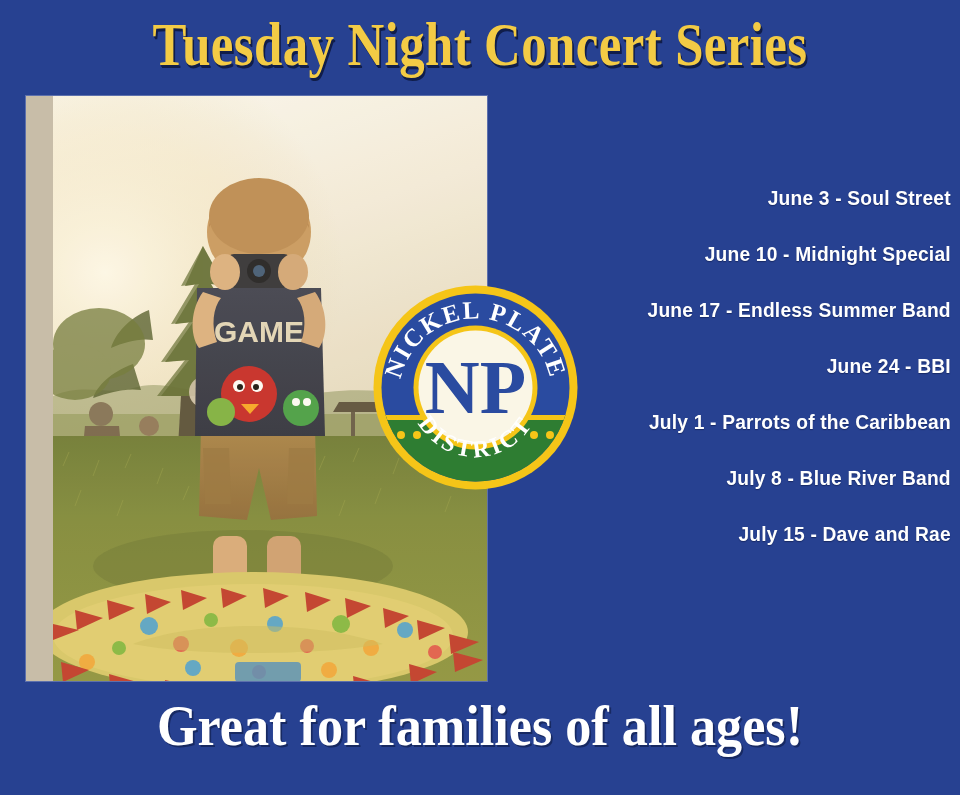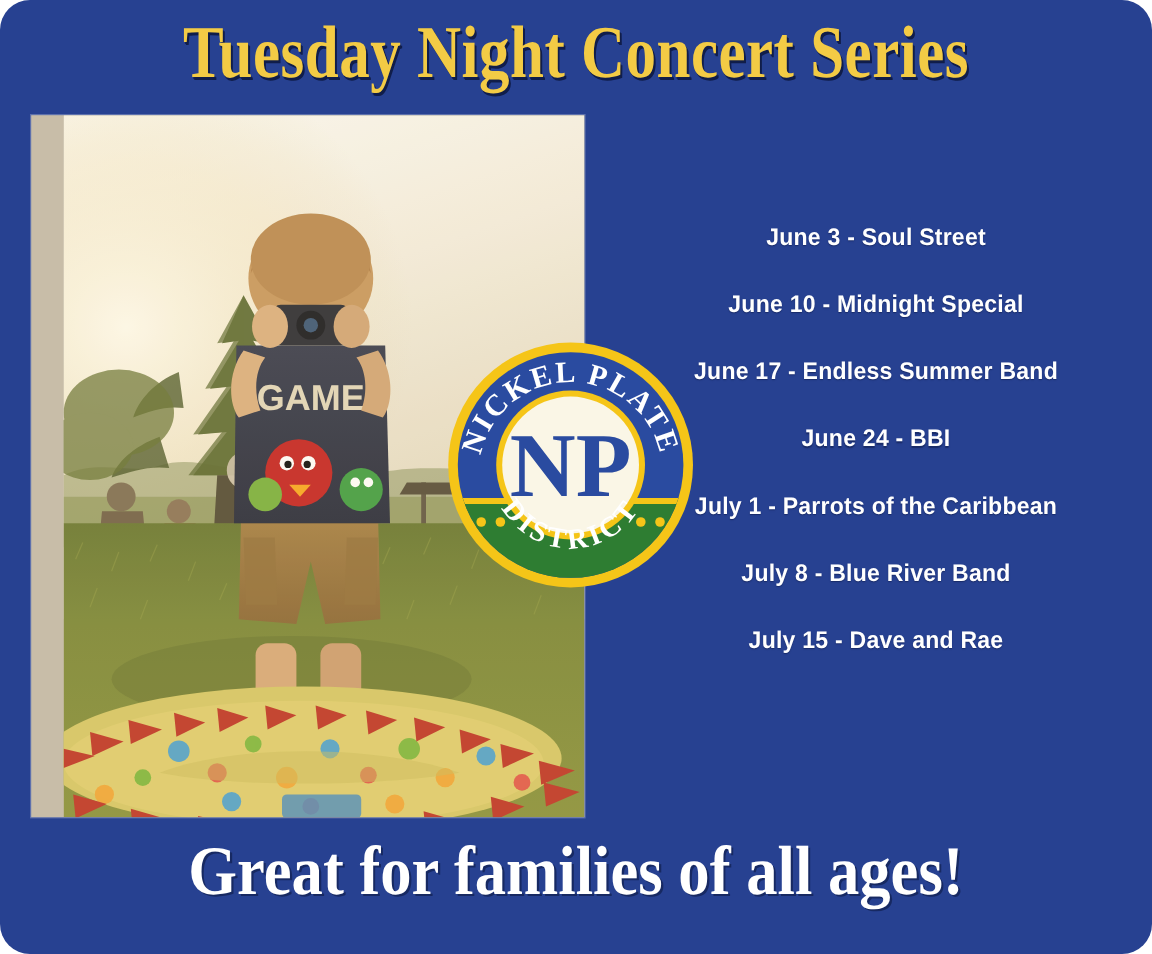--- a/index.html
+++ b/index.html
@@ -8,21 +8,20 @@
     padding: 0;
     background: #ffffff;
   }
   .poster {
     position: relative;
     width: 960px;
     height: 795px;
     background: #274191;
     overflow: hidden;
     font-family: "Liberation Sans", sans-serif;
-    border-radius: 25px;
   }
 
   
   .title {
     position: absolute;
     left: 0;
     top: 8px;
     width: 960px;
     text-align: center;
     font-family: "Liberation Serif", serif;
@@ -60,21 +59,21 @@
     height: 209px;
   }
   .logo svg { display: block; width: 209px; height: 209px; }
 
   
   .listings {
     position: absolute;
     left: 500px;
     top: 186px;
     width: 460px;
-    text-align: center;
+    text-align: right;
   }
   .listing {
     color: #ffffff;
     font-family: "Liberation Sans", sans-serif;
     font-weight: bold;
     font-size: 20px;
     line-height: 24px;
     height: 24px;
     margin-bottom: 32px;
     white-space: nowrap;

